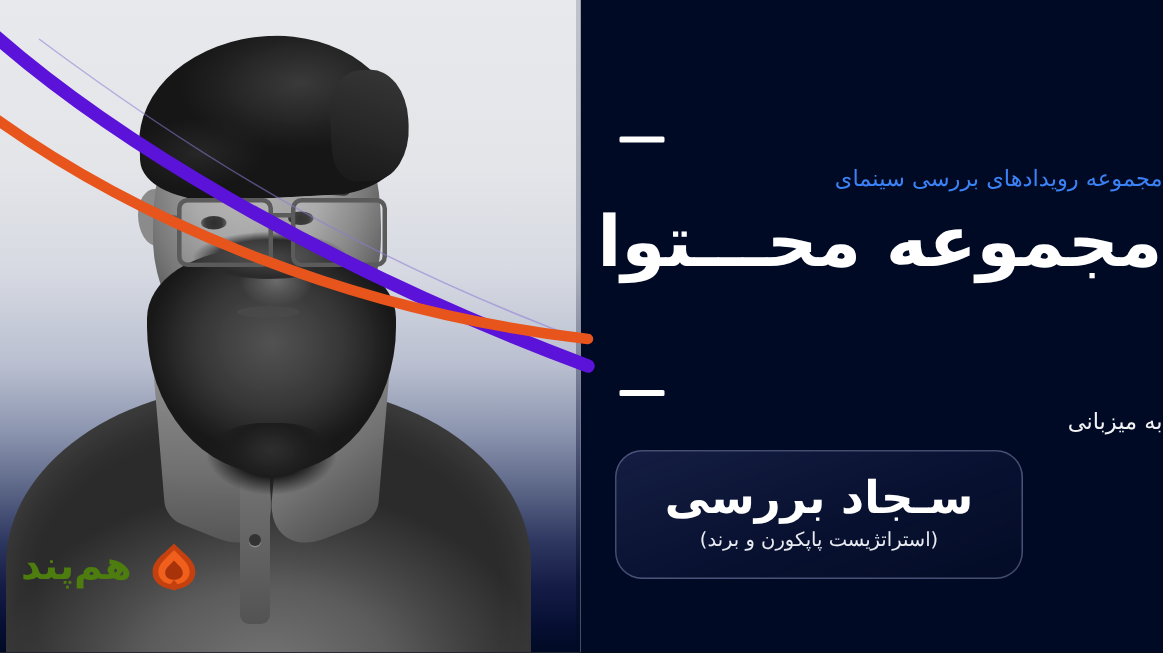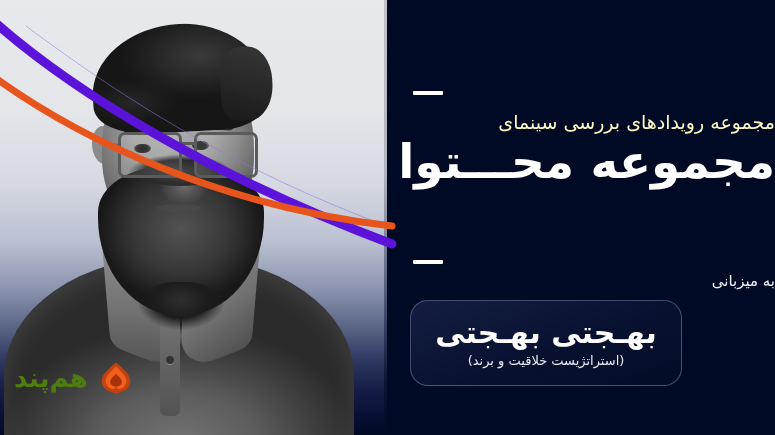--- a/index.html
+++ b/index.html
@@ -250,23 +250,23 @@
   .dash.top { position: absolute; top: 91px; right: 332px; }
   .dash.mid { position: absolute; top: 260px; right: 332px; }
 
   .eyebrow {
     position: absolute;
     top: 108px;
     right: 0;
     width: 100%;
     padding-left: 13px;
     box-sizing: border-box;
-    font-size: 19px;
+    font-size: 15px;
     line-height: 1.5;
-    color: #fef9c3;
+    color: #3b82f6;
     letter-spacing: .2px;
   }
   .title {
     position: absolute;
     top: 133px;
     right: 0;
     width: 100%;
     padding-left: 13px;
     box-sizing: border-box;
     font-size: 47px;
@@ -390,22 +390,22 @@
 
     <div class="eyebrow">مجموعه رویدادهای بررسی سینمای</div>
 
     <div class="title">مجموعه محـــتوا</div>
 
     <div class="dash mid"></div>
 
     <div class="hosted-by">به میزبانی</div>
 
     <div class="name-card">
-      <div class="name">بهـجتی بهـجتی</div>
-      <div class="role">(استراتژیست خلاقیت و برند)</div>
+      <div class="name">سـجاد بررسی</div>
+      <div class="role">(استراتژیست پاپکورن و برند)</div>
     </div>
   </div>
 
   <div class="logo">
     <svg class="logo-mark" viewBox="0 0 40 40">
       <path d="M20 3.5 C 27 11, 35 15, 35 23.5 C 35 30.5, 28.5 35.5, 20 35.5
                C 11.5 35.5, 5 30.5, 5 23.5 C 5 15, 13 11, 20 3.5 Z" fill="#c4410f"></path>
       <path d="M20 8 C 25.5 14, 31 17.5, 31 23.5 C 31 28.6, 26.2 32.2, 20 32.2
                C 13.8 32.2, 9 28.6, 9 23.5 C 9 17.5, 14.5 14, 20 8 Z" fill="#f0601c"></path>
       <path d="M20 15.5 C 23.2 19, 26.2 21, 26.2 24.2 C 26.2 27, 23.4 29, 20 29

